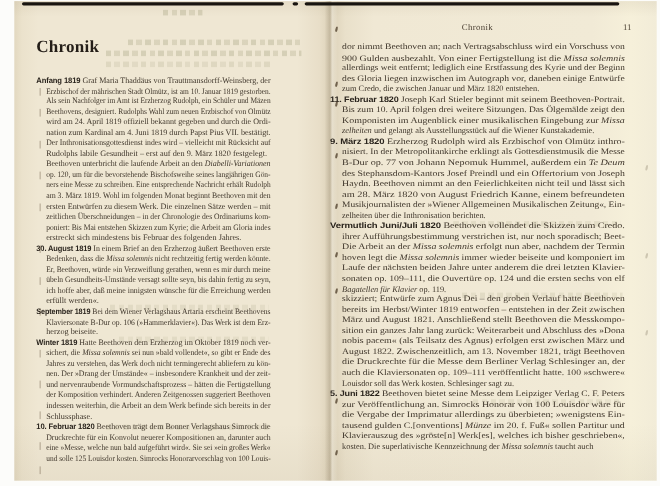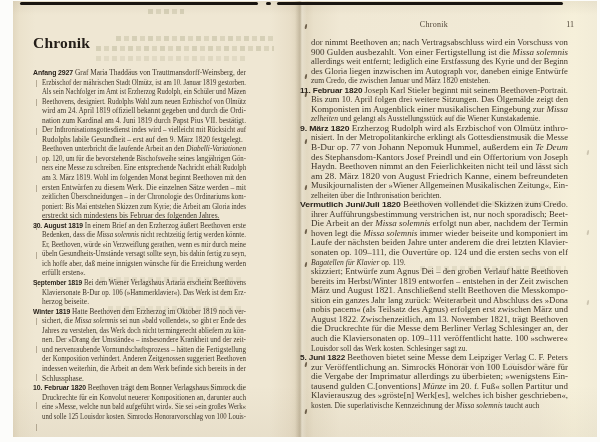--- a/index.html
+++ b/index.html
@@ -66,42 +66,42 @@
   <div class="ghost" style="left:412px;top:201px;width:152px;opacity:.3"></div>
   <div class="ghost" style="left:420px;top:266px;width:146px;opacity:.3"></div>
   <div class="ghost" style="left:430px;top:363px;width:136px;opacity:.28"></div>
 
   <div id="runhead">Chronik</div>
   <div id="pagenum">11</div>
 
   <div id="title">Chronik</div>
 
   <div class="col" id="col-left">
-      <div class="line"><span class="ln" style="transform: scaleX(0.9741);"><span class="plabel">Anfang 2927</span> <span>Graf Maria Thaddäus von Trauttmansdorff-Weinsberg, der</span></span></div>
+      <div class="line"><span class="ln" style="transform: scaleX(0.9741);"><span class="plabel">Anfang 1819</span> <span>Graf Maria Thaddäus von Trauttmansdorff-Weinsberg, der</span></span></div>
       <div class="line cont"><span class="ln" style="transform: scaleX(0.901);"><span>Erzbischof der mährischen Stadt Olmütz, ist am 10. Januar 1819 gestorben.</span></span></div>
       <div class="line cont"><span class="ln" style="transform: scaleX(0.8985);"><span>Als sein Nachfolger im Amt ist Erzherzog Rudolph, ein Schüler und Mäzen</span></span></div>
       <div class="line cont"><span class="ln" style="transform: scaleX(0.9081);"><span>Beethovens, designiert. Rudolphs Wahl zum neuen Erzbischof von Olmütz</span></span></div>
       <div class="line cont"><span class="ln" style="transform: scaleX(0.9742);"><span>wird am 24. April 1819 offiziell bekannt gegeben und durch die Ordi-</span></span></div>
       <div class="line cont"><span class="ln" style="transform: scaleX(0.9878);"><span>nation zum Kardinal am 4. Juni 1819 durch Papst Pius VII. bestätigt.</span></span></div>
       <div class="line cont"><span class="ln" style="transform: scaleX(0.9362);"><span>Der Inthronisationsgottesdienst indes wird – vielleicht mit Rücksicht auf</span></span></div>
       <div class="line cont"><span class="ln" style="transform: scaleX(1);"><span>Rudolphs labile Gesundheit – erst auf den 9. März 1820 festgelegt.</span></span></div>
       <div class="line cont"><span class="ln" style="transform: scaleX(0.963);"><span>Beethoven unterbricht die laufende Arbeit an den <i>Diabelli-Variationen</i></span></span></div>
       <div class="line cont"><span class="ln" style="transform: scaleX(0.9043);"><span>op. 120, um für die bevorstehende Bischofsweihe seines langjährigen Gön-</span></span></div>
       <div class="line cont"><span class="ln" style="transform: scaleX(0.8954);"><span>ners eine Messe zu schreiben. Eine entsprechende Nachricht erhält Rudolph</span></span></div>
       <div class="line cont"><span class="ln" style="transform: scaleX(0.9404);"><span>am 3. März 1819. Wohl im folgenden Monat beginnt Beethoven mit den</span></span></div>
       <div class="line cont"><span class="ln" style="transform: scaleX(0.99);"><span>ersten Entwürfen zu diesem Werk. Die einzelnen Sätze werden – mit</span></span></div>
       <div class="line cont"><span class="ln" style="transform: scaleX(0.924);"><span>zeitlichen Überschneidungen – in der Chronologie des Ordinariums kom-</span></span></div>
       <div class="line cont"><span class="ln" style="transform: scaleX(0.9179);"><span>poniert: Bis Mai entstehen Skizzen zum Kyrie; die Arbeit am Gloria indes</span></span></div>
-      <div class="line cont"><span class="ln" style="transform: scaleX(1); text-decoration: underline;"><span>erstreckt sich mindestens bis Februar des folgenden Jahres.</span></span></div>
+      <div class="line cont"><span class="ln" style="transform: scaleX(1);"><span>erstreckt sich mindestens bis Februar des folgenden Jahres.</span></span></div>
       <div class="line"><span class="ln" style="transform: scaleX(0.9554);"><span class="plabel">30. August 1819</span> <span>In einem Brief an den Erzherzog äußert Beethoven erste</span></span></div>
       <div class="line cont"><span class="ln" style="transform: scaleX(0.9179);"><span>Bedenken, dass die <i>Missa solemnis</i> nicht rechtzeitig fertig werden könnte.</span></span></div>
       <div class="line cont"><span class="ln" style="transform: scaleX(0.9028);"><span>Er, Beethoven, würde »in Verzweiflung gerathen, wenn es mir durch meine</span></span></div>
       <div class="line cont"><span class="ln" style="transform: scaleX(0.9213);"><span>übeln Gesundheits-Umstände versagt sollte seyn, bis dahin fertig zu seyn,</span></span></div>
       <div class="line cont"><span class="ln" style="transform: scaleX(0.952);"><span>ich hoffe aber, daß meine innigsten wünsche für die Erreichung werden</span></span></div>
-      <div class="line cont"><span class="ln" style="transform: scaleX(1);"><span>erfüllt ersten«.</span></span></div>
+      <div class="line cont"><span class="ln" style="transform: scaleX(1);"><span>erfüllt werden«.</span></span></div>
       <div class="line"><span class="ln" style="transform: scaleX(0.9252);"><span class="plabel">September 1819</span> <span>Bei dem Wiener Verlagshaus Artaria erscheint Beethovens</span></span></div>
       <div class="line cont"><span class="ln" style="transform: scaleX(0.9263);"><span>Klaviersonate B-Dur op. 106 (»Hammerklavier«). Das Werk ist dem Erz-</span></span></div>
       <div class="line cont"><span class="ln" style="transform: scaleX(1);"><span>herzog beiseite.</span></span></div>
       <div class="line"><span class="ln" style="transform: scaleX(0.9609);"><span class="plabel">Winter 1819</span> <span>Hatte Beethoven dem Erzherzog im Oktober 1819 noch ver-</span></span></div>
       <div class="line cont"><span class="ln" style="transform: scaleX(0.9398);"><span>sichert, die <i>Missa solemnis</i> sei nun »bald vollendet«, so gibt er Ende des</span></span></div>
       <div class="line cont"><span class="ln" style="transform: scaleX(0.9281);"><span>Jahres zu verstehen, das Werk doch nicht termingerecht abliefern zu kön-</span></span></div>
       <div class="line cont"><span class="ln" style="transform: scaleX(0.9445);"><span>nen. Der »Drang der Umstände« – insbesondere Krankheit und der zeit-</span></span></div>
       <div class="line cont"><span class="ln" style="transform: scaleX(0.9521);"><span>und nervenraubende Vormundschaftsprozess – hätten die Fertigstellung</span></span></div>
       <div class="line cont"><span class="ln" style="transform: scaleX(0.9284);"><span>der Komposition verhindert. Anderen Zeitgenossen suggeriert Beethoven</span></span></div>
       <div class="line cont"><span class="ln" style="transform: scaleX(0.9693);"><span>indessen weiterhin, die Arbeit an dem Werk befinde sich bereits in der</span></span></div>

